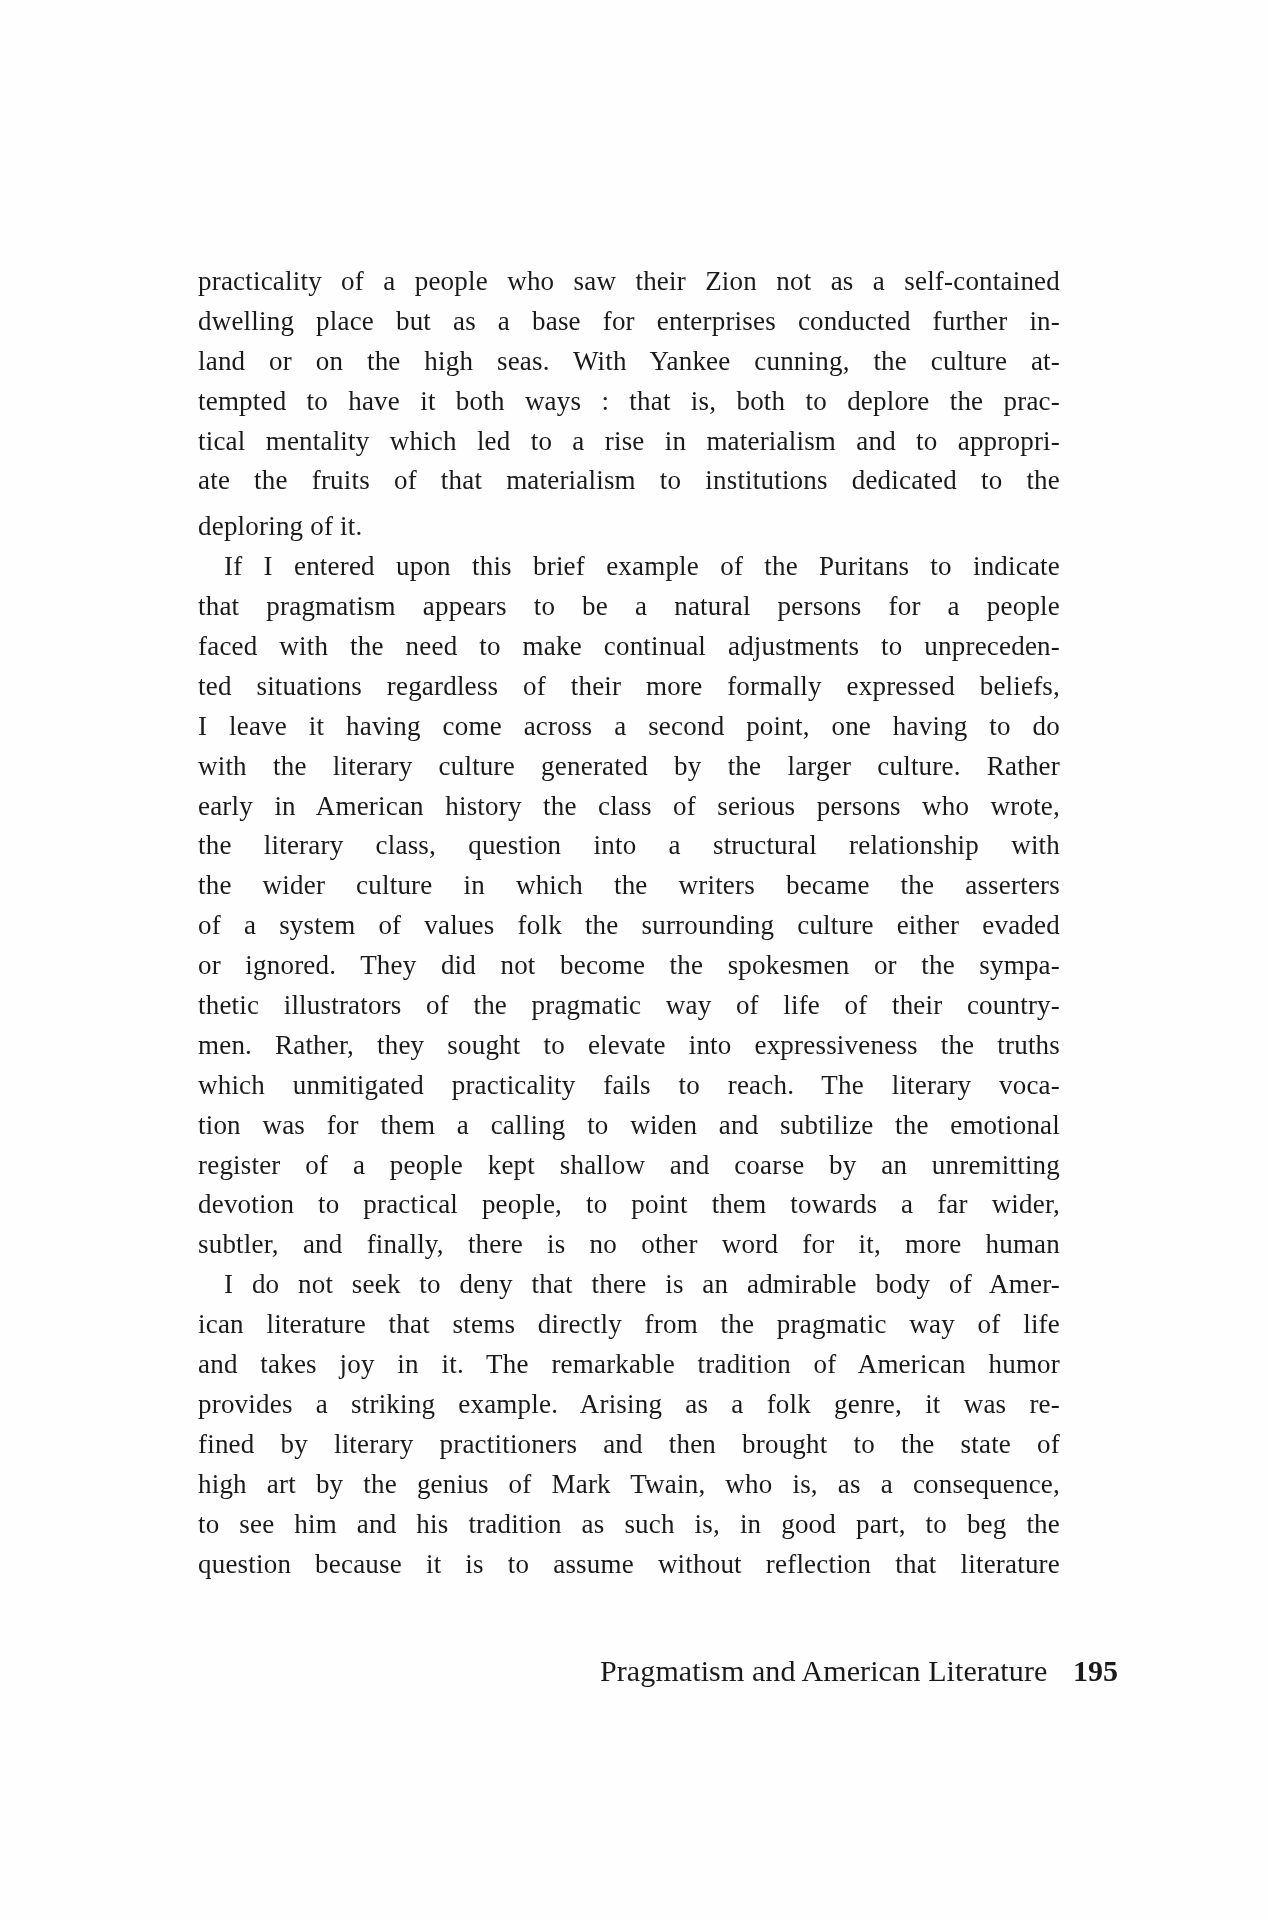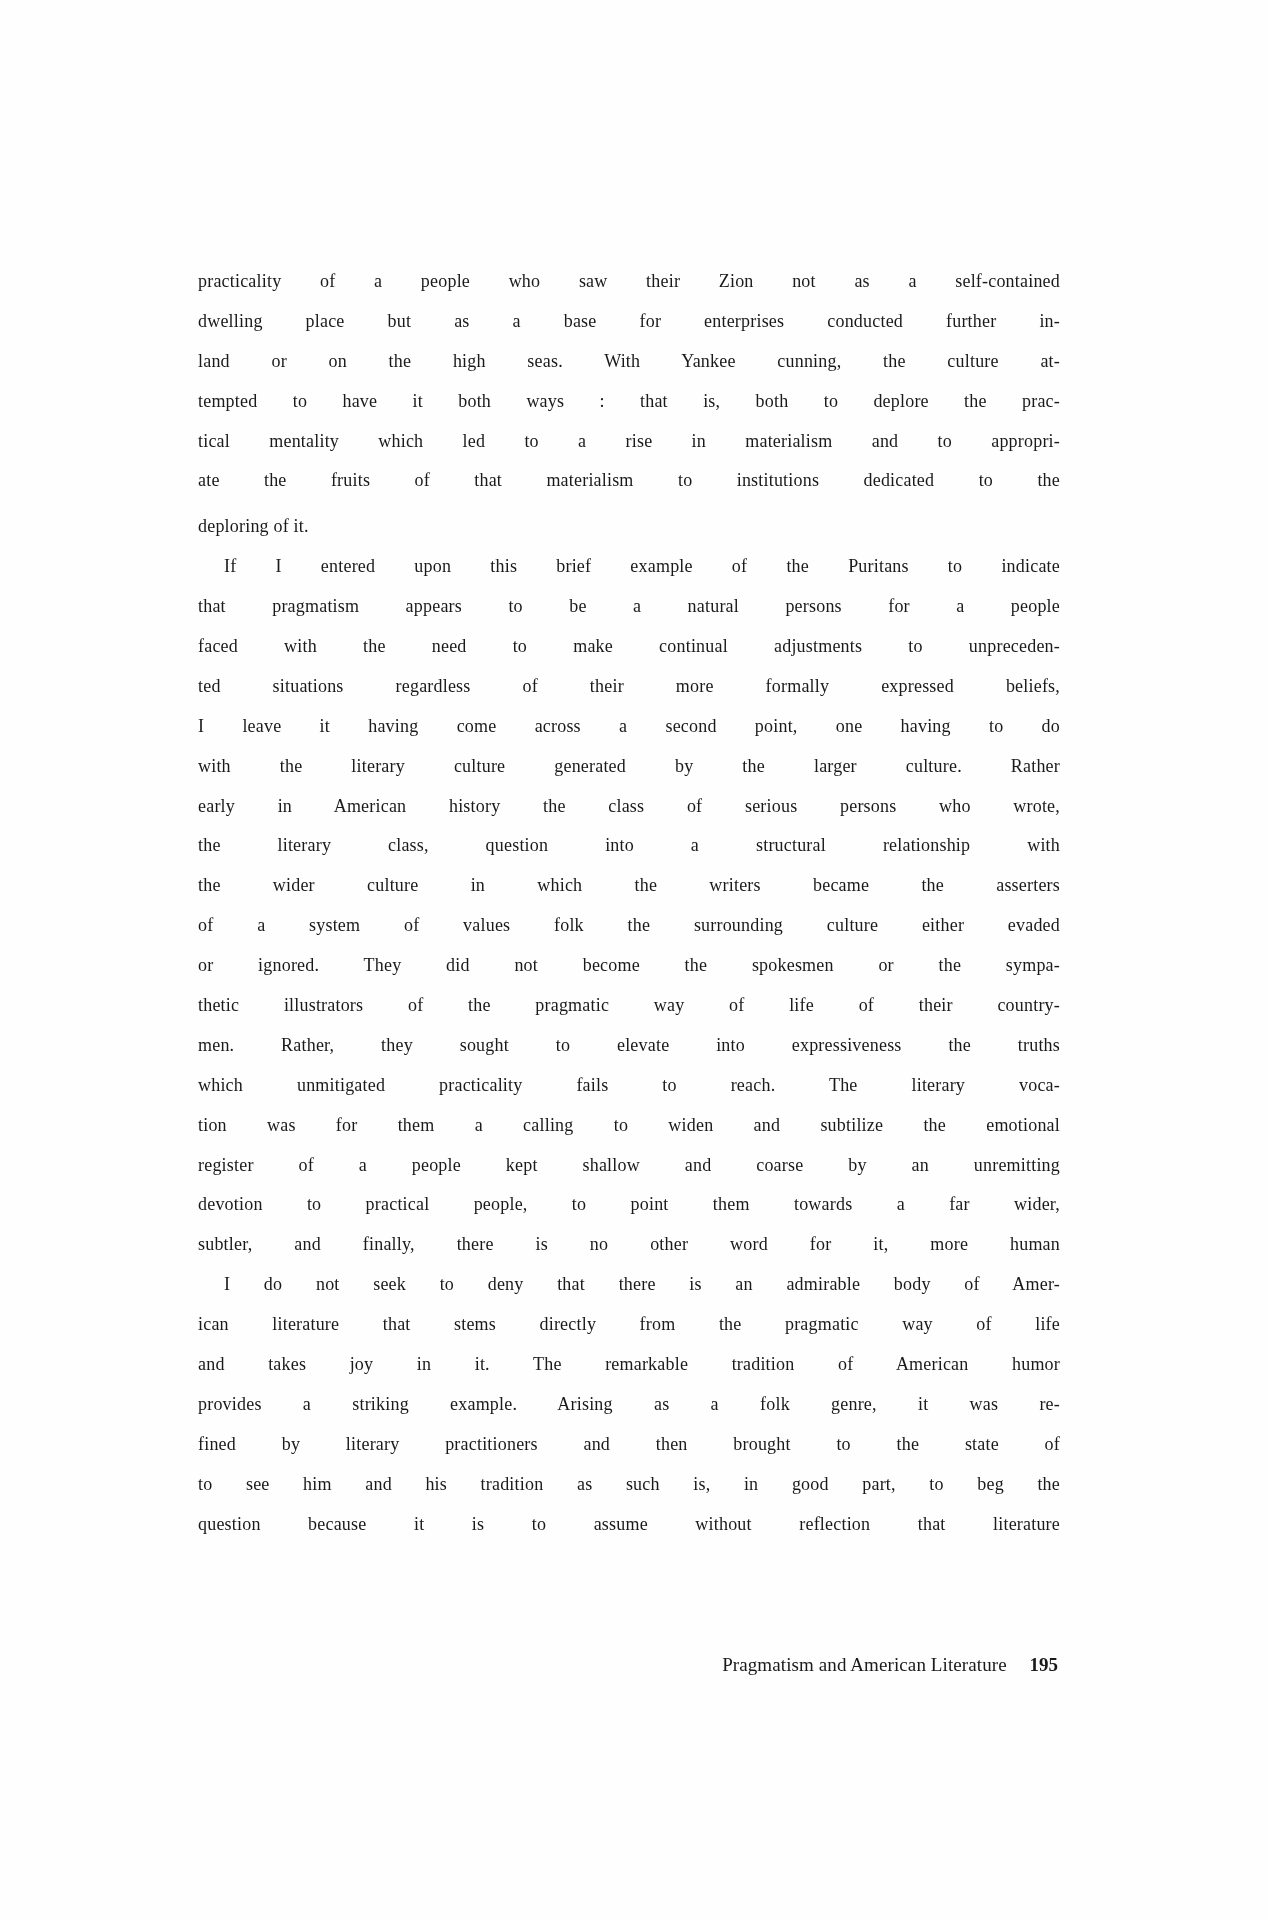--- a/index.html
+++ b/index.html
@@ -20,21 +20,21 @@
       width: 1268px;
       height: 1920px;
       background: #fefefe;
     }
     .text-block {
       position: absolute;
       left: 198px;
       top: 262px;
       width: 862px;
       font-family: "Liberation Serif", "DejaVu Serif", serif;
-      font-size: 18px;
+      font-size: 27px;
       line-height: 39.9px;
       color: #1a1a1a;
     }
     .line {
       display: block;
       height: 39.9px;
       white-space: nowrap;
       text-align: justify;
       text-align-last: justify;
       letter-spacing: 0.2px;
@@ -45,21 +45,21 @@
     }
     .line.indent {
       padding-left: 26px;
     }
     .footer {
       position: absolute;
       top: 1654px;
       left: 600px;
       width: 458px;
       font-family: "Liberation Serif", "DejaVu Serif", serif;
-      font-size: 19px;
+      font-size: 30px;
       color: #1a1a1a;
       text-align: right;
       white-space: nowrap;
     }
     .footer .running-title {
       letter-spacing: 0.1px;
     }
     .footer .page-number {
       margin-left: 18px;
       font-weight: bold;
@@ -101,20 +101,21 @@
       <span class="line">devotion to practical people, to point them towards a far wider,</span>
       <span class="line">subtler, and finally, there is no other word for it, more human</span>
     </div>
 
     <div>
       <span class="line indent">I do not seek to deny that there is an admirable body of Amer-</span>
       <span class="line">ican literature that stems directly from the pragmatic way of life</span>
       <span class="line">and takes joy in it. The remarkable tradition of American humor</span>
       <span class="line">provides a striking example. Arising as a folk genre, it was re-</span>
       <span class="line">fined by literary practitioners and then brought to the state of</span>
+      <span class="line">high art by the genius of Mark Twain, who is, as a consequence,</span>
       <span class="line">to see him and his tradition as such is, in good part, to beg the</span>
       <span class="line">question because it is to assume without reflection that literature</span>
     </div>
   </div>
 
   <div class="footer">
     <span class="running-title">Pragmatism and American Literature</span>
     <span class="page-number">195</span>
   </div>
 </div>

